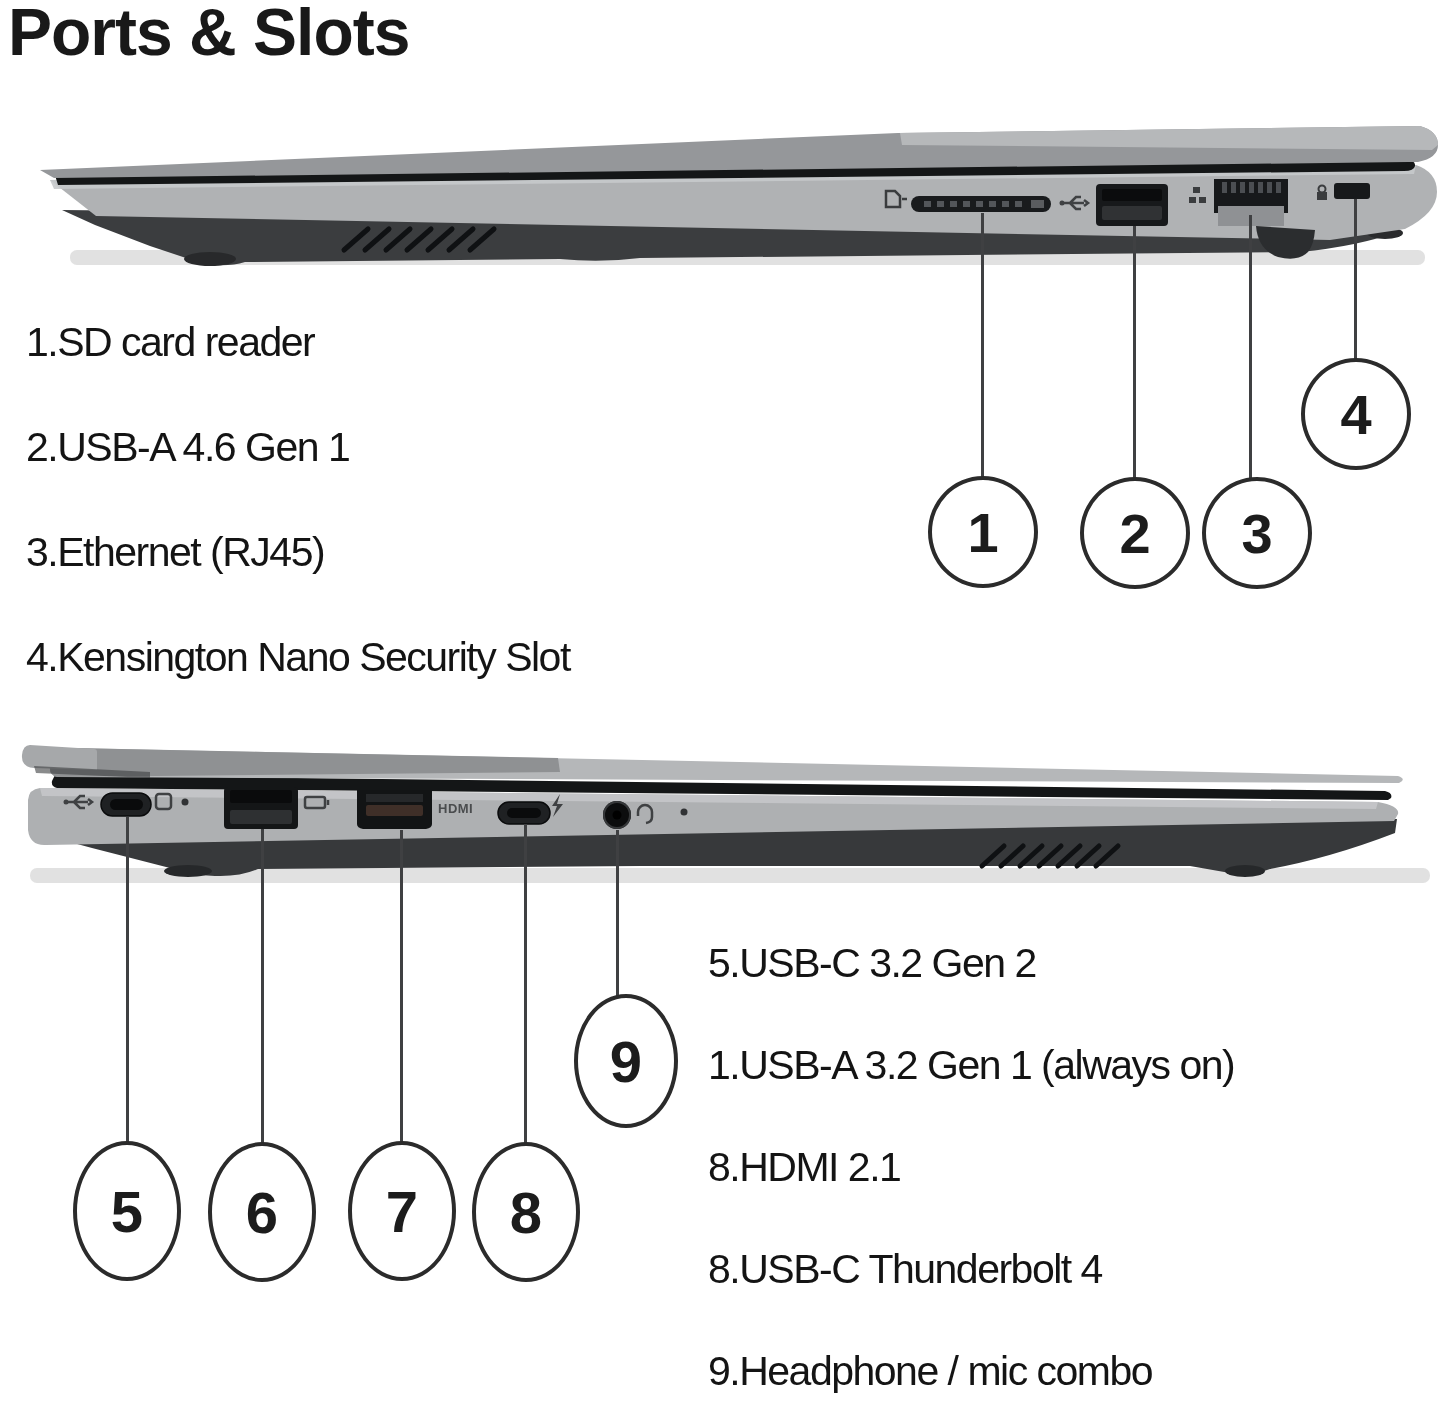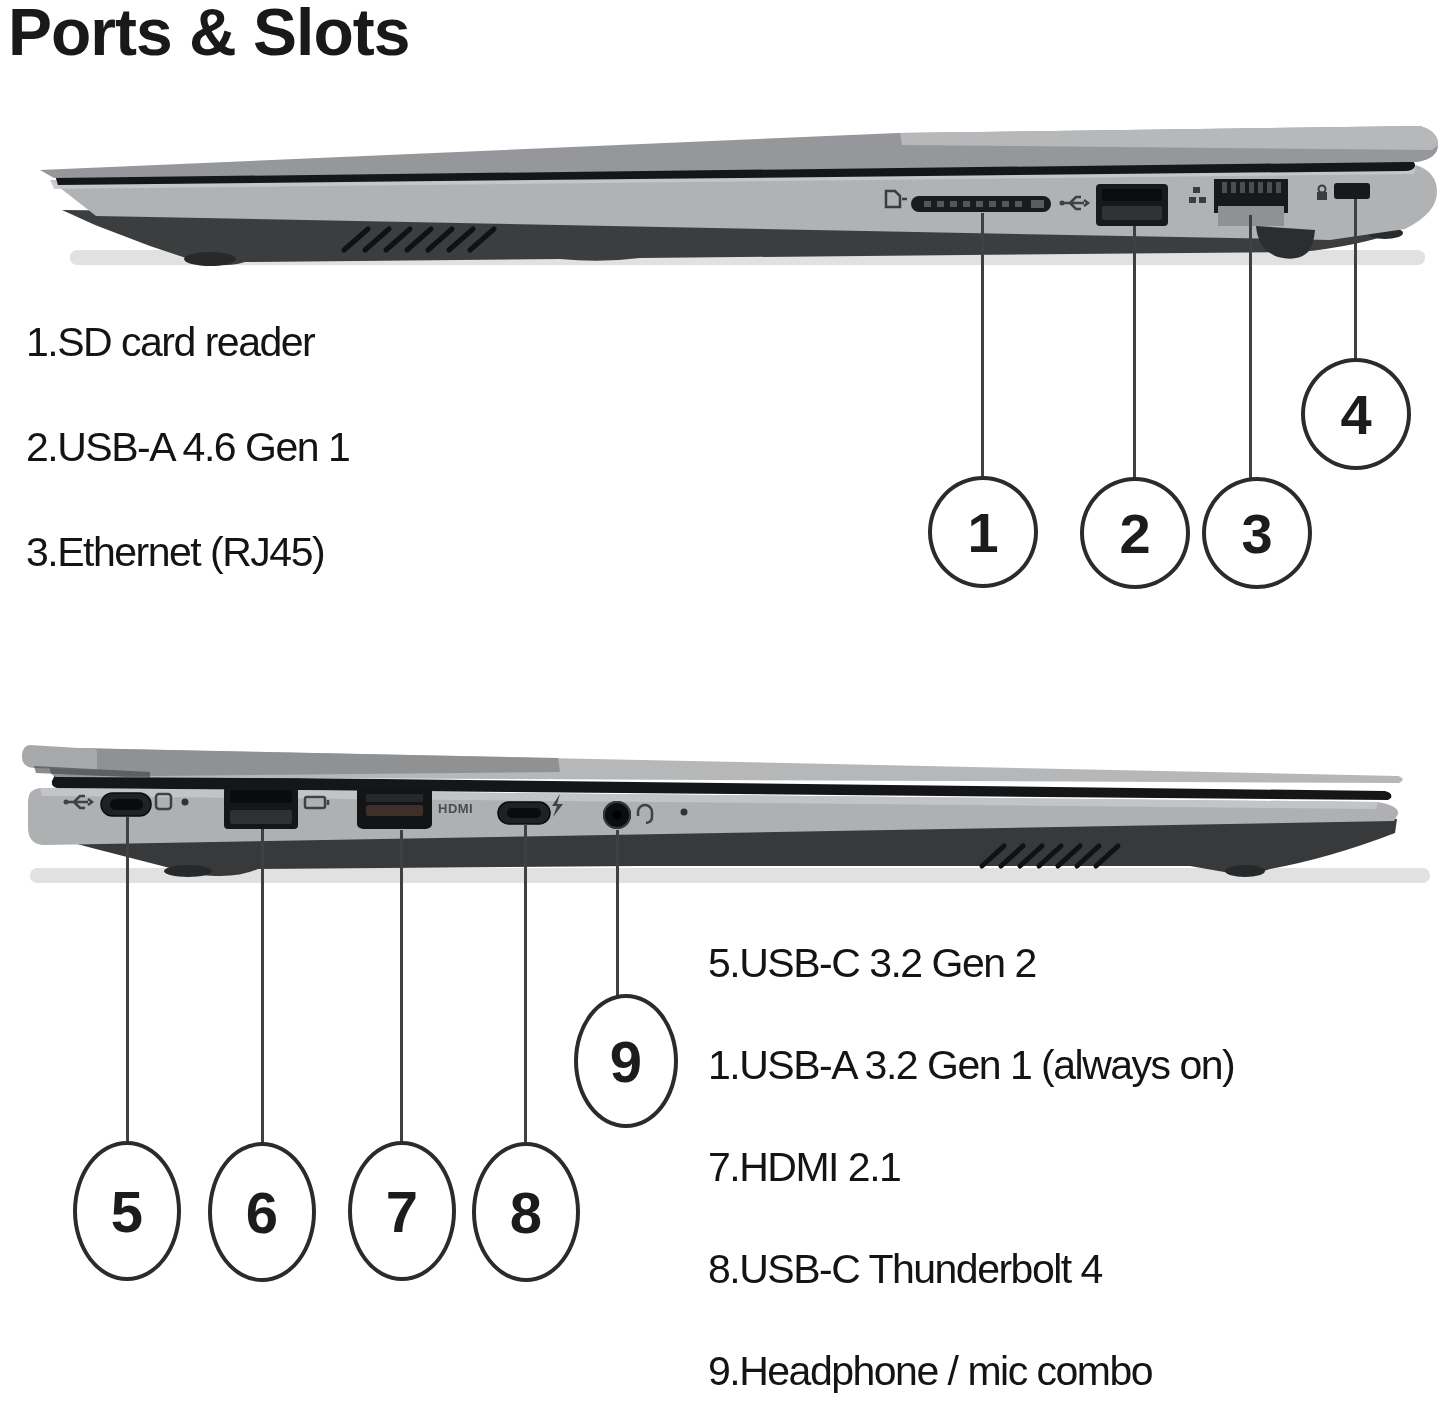--- a/index.html
+++ b/index.html
@@ -260,23 +260,24 @@
     <span>8</span>
   </div>
   <div class="callout bottom-row" style="left:574px;top:994px;width:104px;height:134px;">
     <span>9</span>
   </div>
 
   <div class="port-list" id="list-top" style="left:26px;top:290px;">
     <span class="item">1.SD card reader</span>
     <span class="item">2.USB-A 4.6 Gen 1</span>
     <span class="item">3.Ethernet (RJ45)</span>
+    <span class="item">4.Kensington Nano Security Slot</span>
   </div>
 
   <div class="port-list" id="list-bottom" style="left:708px;top:912px;">
     <span class="item">5.USB-C 3.2 Gen 2</span>
     <span class="item">1.USB-A 3.2 Gen 1 (always on)</span>
-    <span class="item">7.HDMI 2.1</span>
+    <span class="item">8.HDMI 2.1</span>
     <span class="item">8.USB-C Thunderbolt 4</span>
     <span class="item">9.Headphone / mic combo</span>
   </div>
 
 </div>
 
 </body></html>

